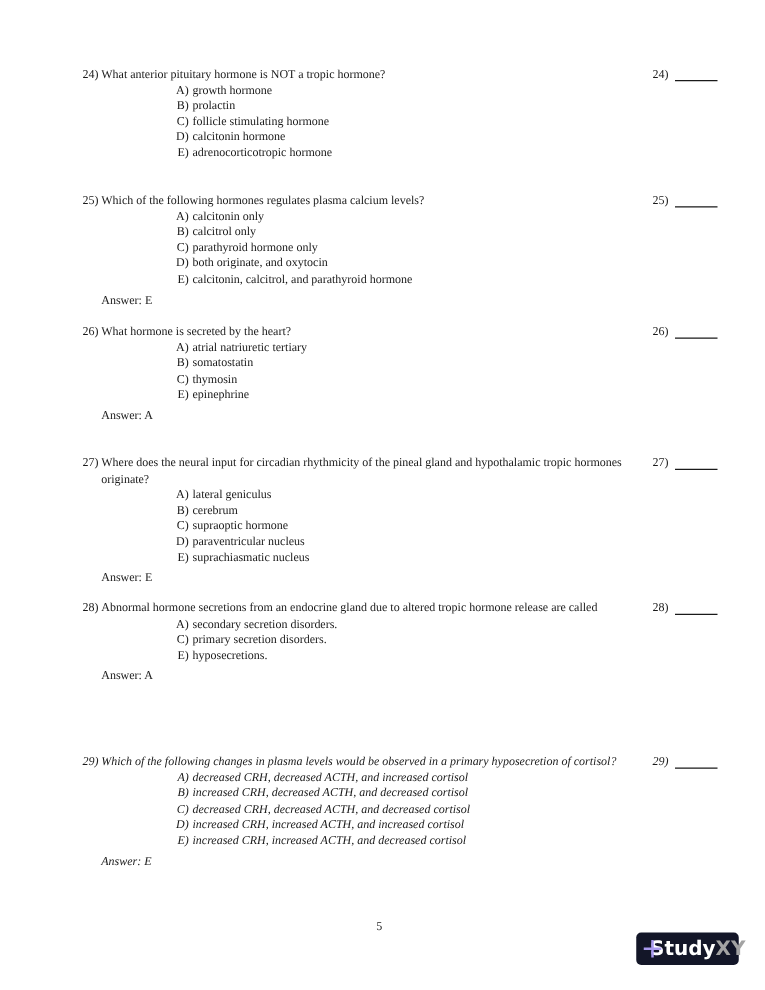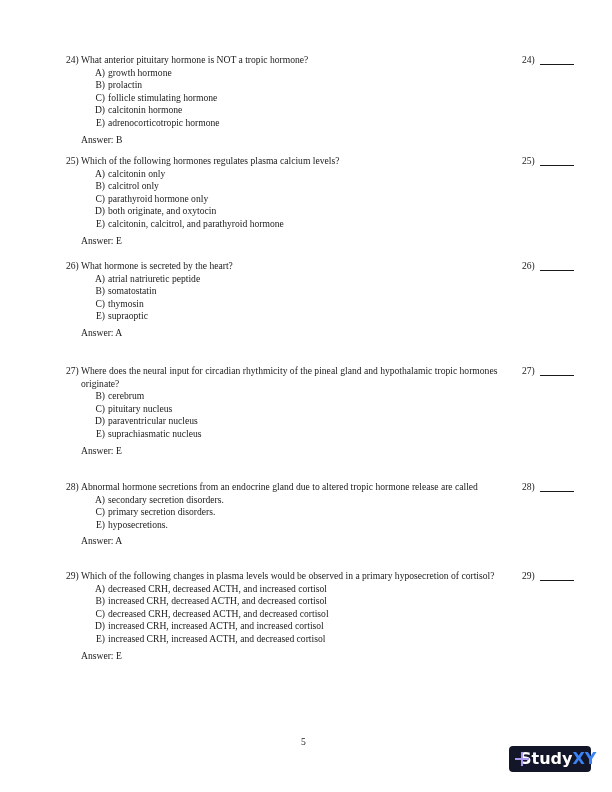--- a/index.html
+++ b/index.html
@@ -8,58 +8,57 @@
     font-family: "Liberation Serif", "DejaVu Serif", serif;
     color: #1a1a1a; font-size: 9.6px; line-height: 12.6px;
   }
   .question { position: absolute; left: 66px; width: 536px; }
   .q-stem { position: relative; padding-left: 15px; width: 430px; }
   .q-num { position: absolute; left: 0; top: 0; }
   .q-side { position: absolute; left: 456px; top: 0; width: 80px; }
   .q-side-num { position: absolute; left: 0; top: 0; }
   .q-blank { position: absolute; left: 18px; top: 10px; width: 34px; border-bottom: 1px solid #1a1a1a; }
   .options { margin-left: 26px; }
-  .option { white-space: nowrap; }
+  .option { white-space: nowrap; margin-left: 46px; }
   .opt-letter { display: inline-block; width: 13px; text-align: right; margin-right: 3px; }
   .answer { margin-left: 15px; margin-top: 4px; }
   .page-num { position: absolute; left: 301px; top: 736px; font-size: 9.6px; }
   .badge {
     position: absolute; left: 509px; top: 746px; width: 82px; height: 26px;
     background: #131628; border-radius: 4px;
     display: flex; align-items: center; justify-content: flex-start;
     box-sizing: border-box; padding-left: 6px;
     font-family: "DejaVu Sans", sans-serif; font-weight: bold; font-size: 16px;
     color: #ffffff;
   }
   .badge-plus { position: relative; width: 14px; height: 14px; margin-right: 5px; }
   .badge-plus::before, .badge-plus::after { content: ""; position: absolute; background: #a99af0; }
   .badge-plus::before { left: 6px; top: 0; width: 1.5px; height: 14px; }
   .badge-plus::after { left: 0; top: 6px; width: 14px; height: 1.5px; }
-  .badge-xy { color: #3b82f6; }
+  .badge-xy { color: #a3a3a3; }
 </style>
 </head>
 <body>
 
 <div class="question" style="top:54px;">
   <div class="q-stem">
     <span class="q-num">24)</span>
     <span>What anterior pituitary hormone is NOT a tropic hormone?</span>
   </div>
   <div class="q-side">
     <span class="q-side-num">24)</span>
     <span class="q-blank"></span>
   </div>
   <div class="options">
     <div class="option"><span class="opt-letter">A)</span><span>growth hormone</span></div>
     <div class="option"><span class="opt-letter">B)</span><span>prolactin</span></div>
     <div class="option"><span class="opt-letter">C)</span><span>follicle stimulating hormone</span></div>
     <div class="option"><span class="opt-letter">D)</span><span>calcitonin hormone</span></div>
     <div class="option"><span class="opt-letter">E)</span><span>adrenocorticotropic hormone</span></div>
   </div>
-  <div class="answer">Answer:  B</div>
 </div>
 
 <div class="question" style="top:155px;">
   <div class="q-stem">
     <span class="q-num">25)</span>
     <span>Which of the following hormones regulates plasma calcium levels?</span>
   </div>
   <div class="q-side">
     <span class="q-side-num">25)</span>
     <span class="q-blank"></span>
@@ -77,40 +76,41 @@
 <div class="question" style="top:260px;">
   <div class="q-stem">
     <span class="q-num">26)</span>
     <span>What hormone is secreted by the heart?</span>
   </div>
   <div class="q-side">
     <span class="q-side-num">26)</span>
     <span class="q-blank"></span>
   </div>
   <div class="options">
-    <div class="option"><span class="opt-letter">A)</span><span>atrial natriuretic peptide</span></div>
+    <div class="option"><span class="opt-letter">A)</span><span>atrial natriuretic tertiary</span></div>
     <div class="option"><span class="opt-letter">B)</span><span>somatostatin</span></div>
     <div class="option"><span class="opt-letter">C)</span><span>thymosin</span></div>
-    <div class="option"><span class="opt-letter">E)</span><span>supraoptic</span></div>
+    <div class="option"><span class="opt-letter">E)</span><span>epinephrine</span></div>
   </div>
   <div class="answer">Answer:  A</div>
 </div>
 
 <div class="question" style="top:365px;">
   <div class="q-stem">
     <span class="q-num">27)</span>
     <span>Where does the neural input for circadian rhythmicity of the pineal gland and hypothalamic tropic hormones originate?</span>
   </div>
   <div class="q-side">
     <span class="q-side-num">27)</span>
     <span class="q-blank"></span>
   </div>
   <div class="options">
+    <div class="option"><span class="opt-letter">A)</span><span>lateral geniculus</span></div>
     <div class="option"><span class="opt-letter">B)</span><span>cerebrum</span></div>
-    <div class="option"><span class="opt-letter">C)</span><span>pituitary nucleus</span></div>
+    <div class="option"><span class="opt-letter">C)</span><span>supraoptic hormone</span></div>
     <div class="option"><span class="opt-letter">D)</span><span>paraventricular nucleus</span></div>
     <div class="option"><span class="opt-letter">E)</span><span>suprachiasmatic nucleus</span></div>
   </div>
   <div class="answer">Answer:  E</div>
 </div>
 
 <div class="question" style="top:481px;">
   <div class="q-stem">
     <span class="q-num">28)</span>
     <span>Abnormal hormone secretions from an endocrine gland due to altered tropic hormone release are called</span>
@@ -120,21 +120,21 @@
     <span class="q-blank"></span>
   </div>
   <div class="options">
     <div class="option"><span class="opt-letter">A)</span><span>secondary secretion disorders.</span></div>
     <div class="option"><span class="opt-letter">C)</span><span>primary secretion disorders.</span></div>
     <div class="option"><span class="opt-letter">E)</span><span>hyposecretions.</span></div>
   </div>
   <div class="answer">Answer:  A</div>
 </div>
 
-<div class="question" style="top:570px;">
+<div class="question" style="top:604px;font-style:italic;">
   <div class="q-stem">
     <span class="q-num">29)</span>
     <span>Which of the following changes in plasma levels would be observed in a primary hyposecretion of cortisol?</span>
   </div>
   <div class="q-side">
     <span class="q-side-num">29)</span>
     <span class="q-blank"></span>
   </div>
   <div class="options">
     <div class="option"><span class="opt-letter">A)</span><span>decreased CRH, decreased ACTH, and increased cortisol</span></div>

